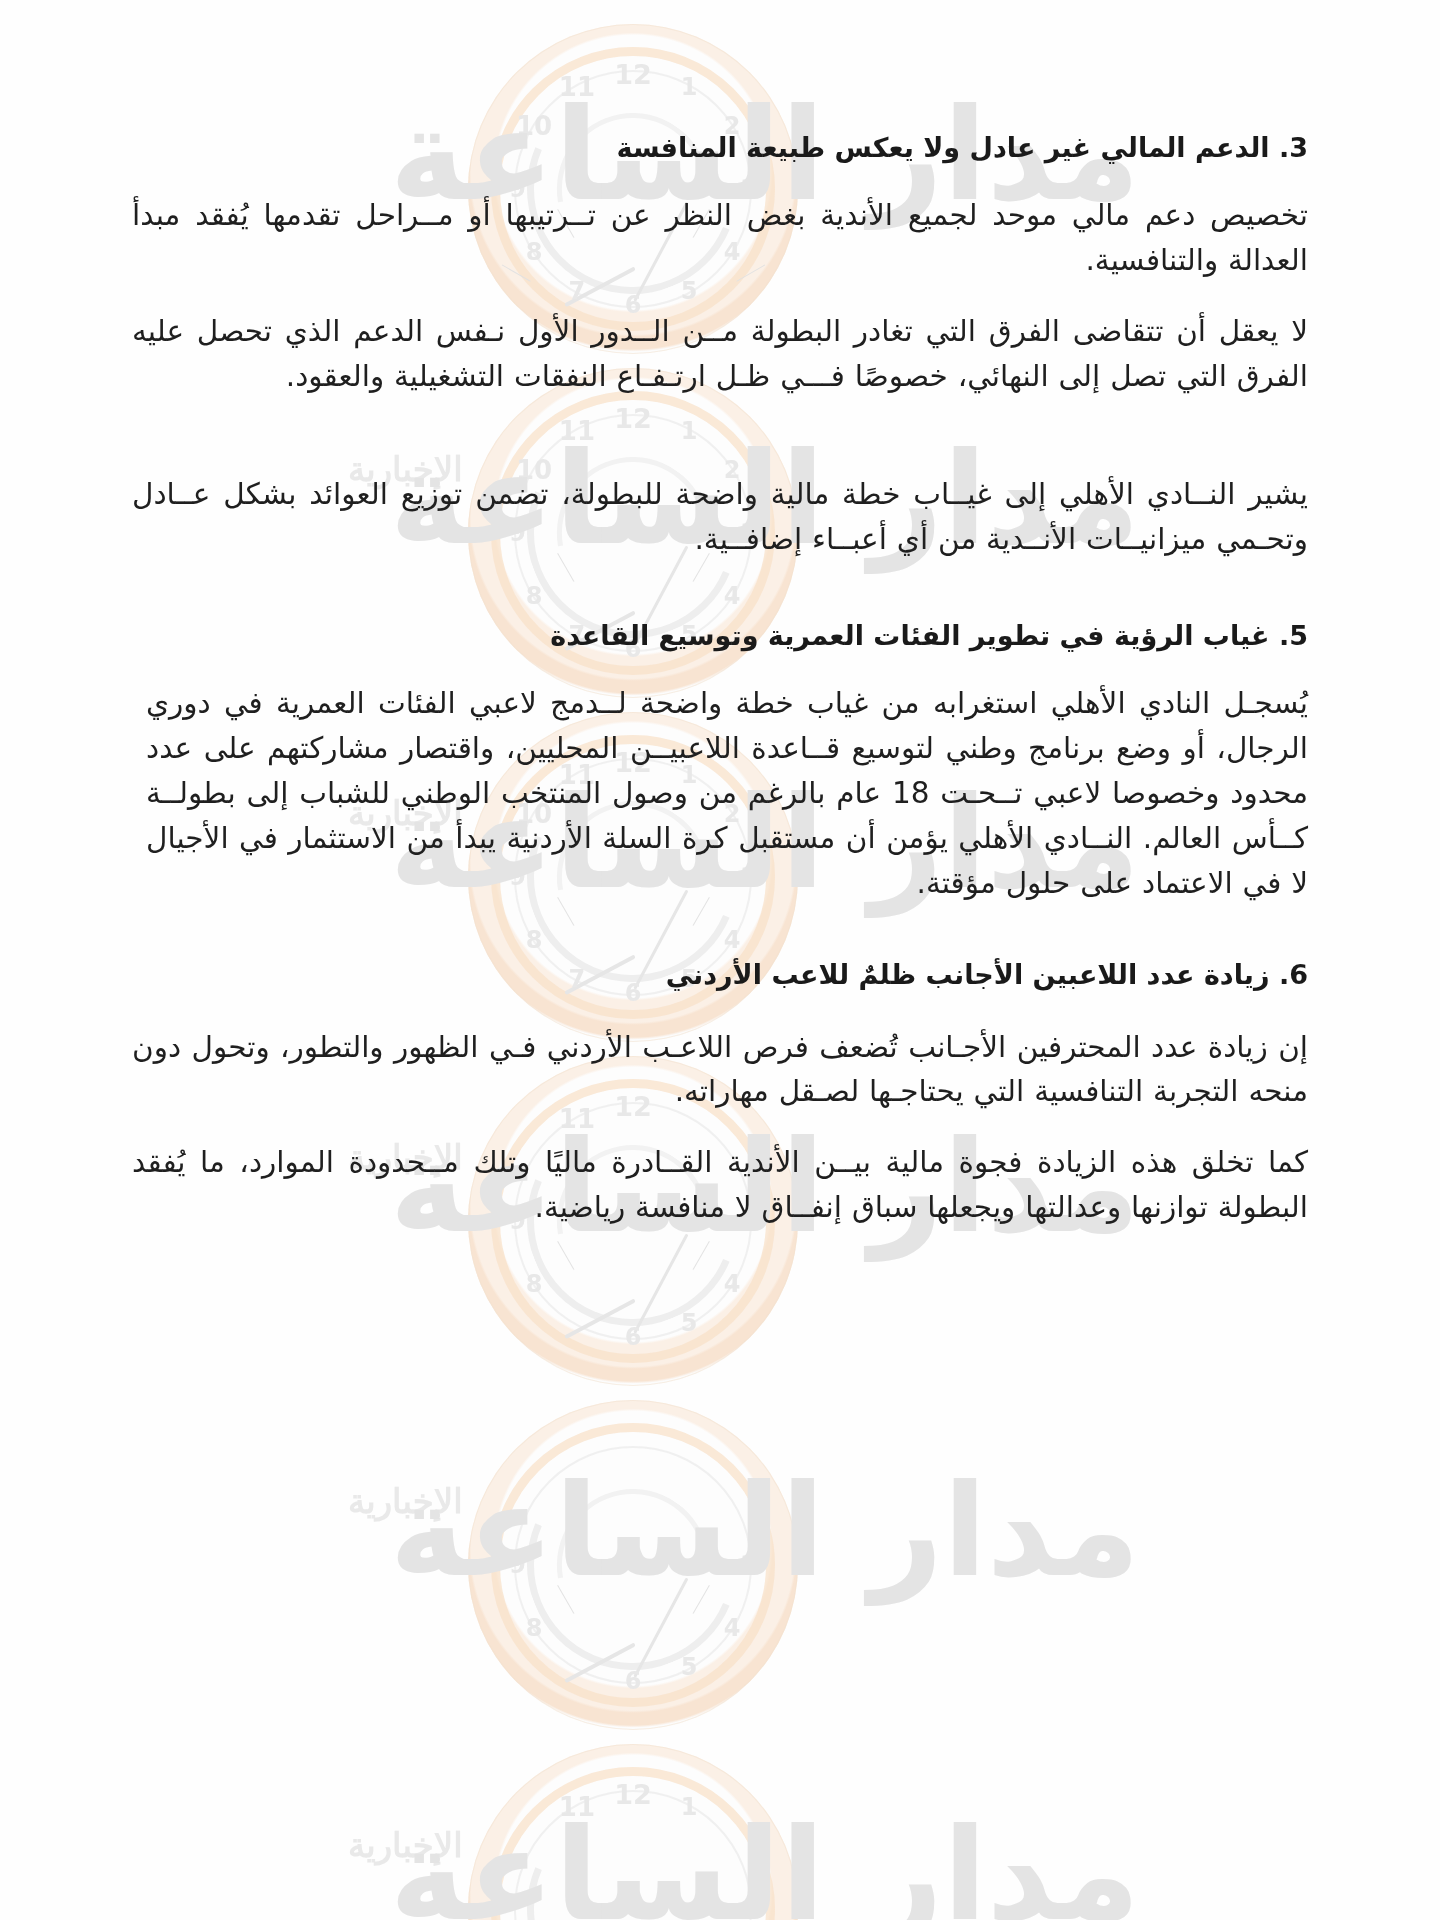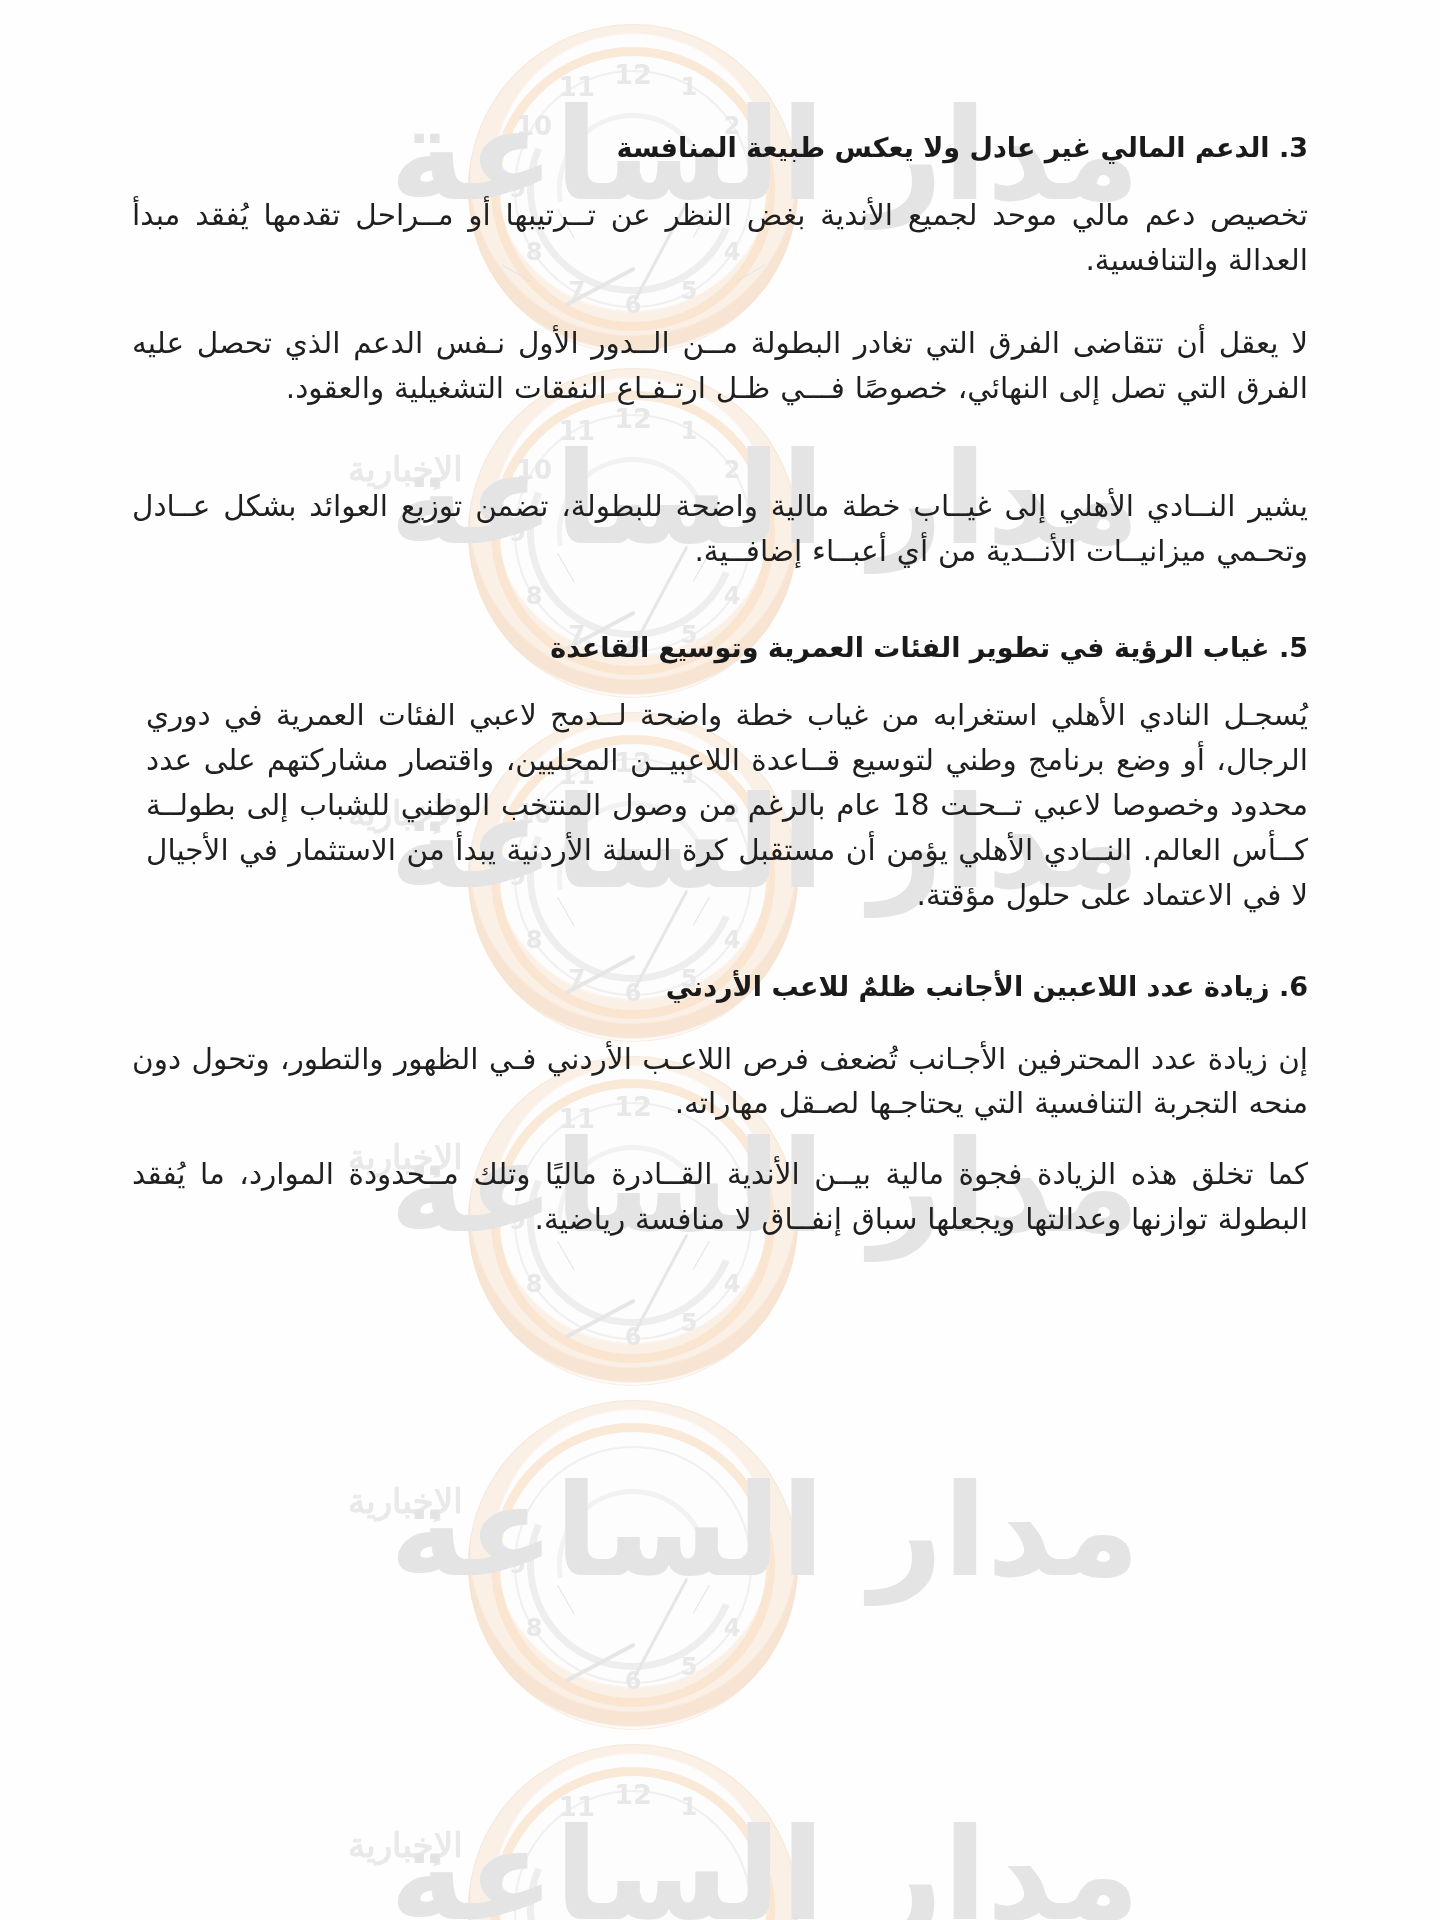--- a/index.html
+++ b/index.html
@@ -298,21 +298,21 @@
     <div class="wm-brand small" style="left:348px; top:1828px;">الإخبارية</div>
 
     <div class="wm-brand big" style="right:300px; top:1808px;">مدار الساعة</div>
   </div>
 
   <div id="content">
 
     <div class="section" style="padding-top:128px;">
       <h2 class="section-heading">3. الدعم المالي غير عادل ولا يعكس طبيعة المنافسة</h2>
       <p class="para" style="margin-top:26px;">تخصيص دعم مالي موحد لجميع الأندية بغض النظر عن تــرتيبها أو مــراحل تقدمها يُفقد مبدأ العدالة والتنافسية.</p>
-      <p class="para" style="margin-top:38px;">لا يعقل أن تتقاضى الفرق التي تغادر البطولة مــن الــدور الأول نـفس الدعم الذي تحصل عليه الفرق التي تصل إلى النهائي، خصوصًا فـــي ظـل ارتـفـاع النفقات التشغيلية والعقود.</p>
+      <p class="para" style="margin-top:26px;">لا يعقل أن تتقاضى الفرق التي تغادر البطولة مــن الــدور الأول نـفس الدعم الذي تحصل عليه الفرق التي تصل إلى النهائي، خصوصًا فـــي ظـل ارتـفـاع النفقات التشغيلية والعقود.</p>
     </div>
 
     <div class="section" style="padding-top:48px;">
       <p class="para" style="margin-top:26px;">يشير النــادي الأهلي إلى غيــاب خطة مالية واضحة للبطولة، تضمن توزيع العوائد بشكل عــادل وتحـمي ميزانيــات الأنــدية من أي أعبــاء إضافــية.</p>
     </div>
 
     <div class="section" style="padding-top:54px;margin-left:14px;">
       <h2 class="section-heading">5. غياب الرؤية في تطوير الفئات العمرية وتوسيع القاعدة</h2>
       <p class="para" style="margin-top:26px;">يُسجـل النادي الأهلي استغرابه من غياب خطة واضحة لــدمج لاعبي الفئات العمرية في دوري الرجال، أو وضع برنامج وطني لتوسيع قــاعدة اللاعبيــن المحليين، واقتصار مشاركتهم على عدد محدود وخصوصا لاعبي تــحـت 18 عام بالرغم من وصول المنتخب الوطني للشباب إلى بطولــة كــأس العالم. النــادي الأهلي يؤمن أن مستقبل كرة السلة الأردنية يبدأ من الاستثمار في الأجيال لا في الاعتماد على حلول مؤقتة.</p>
     </div>

